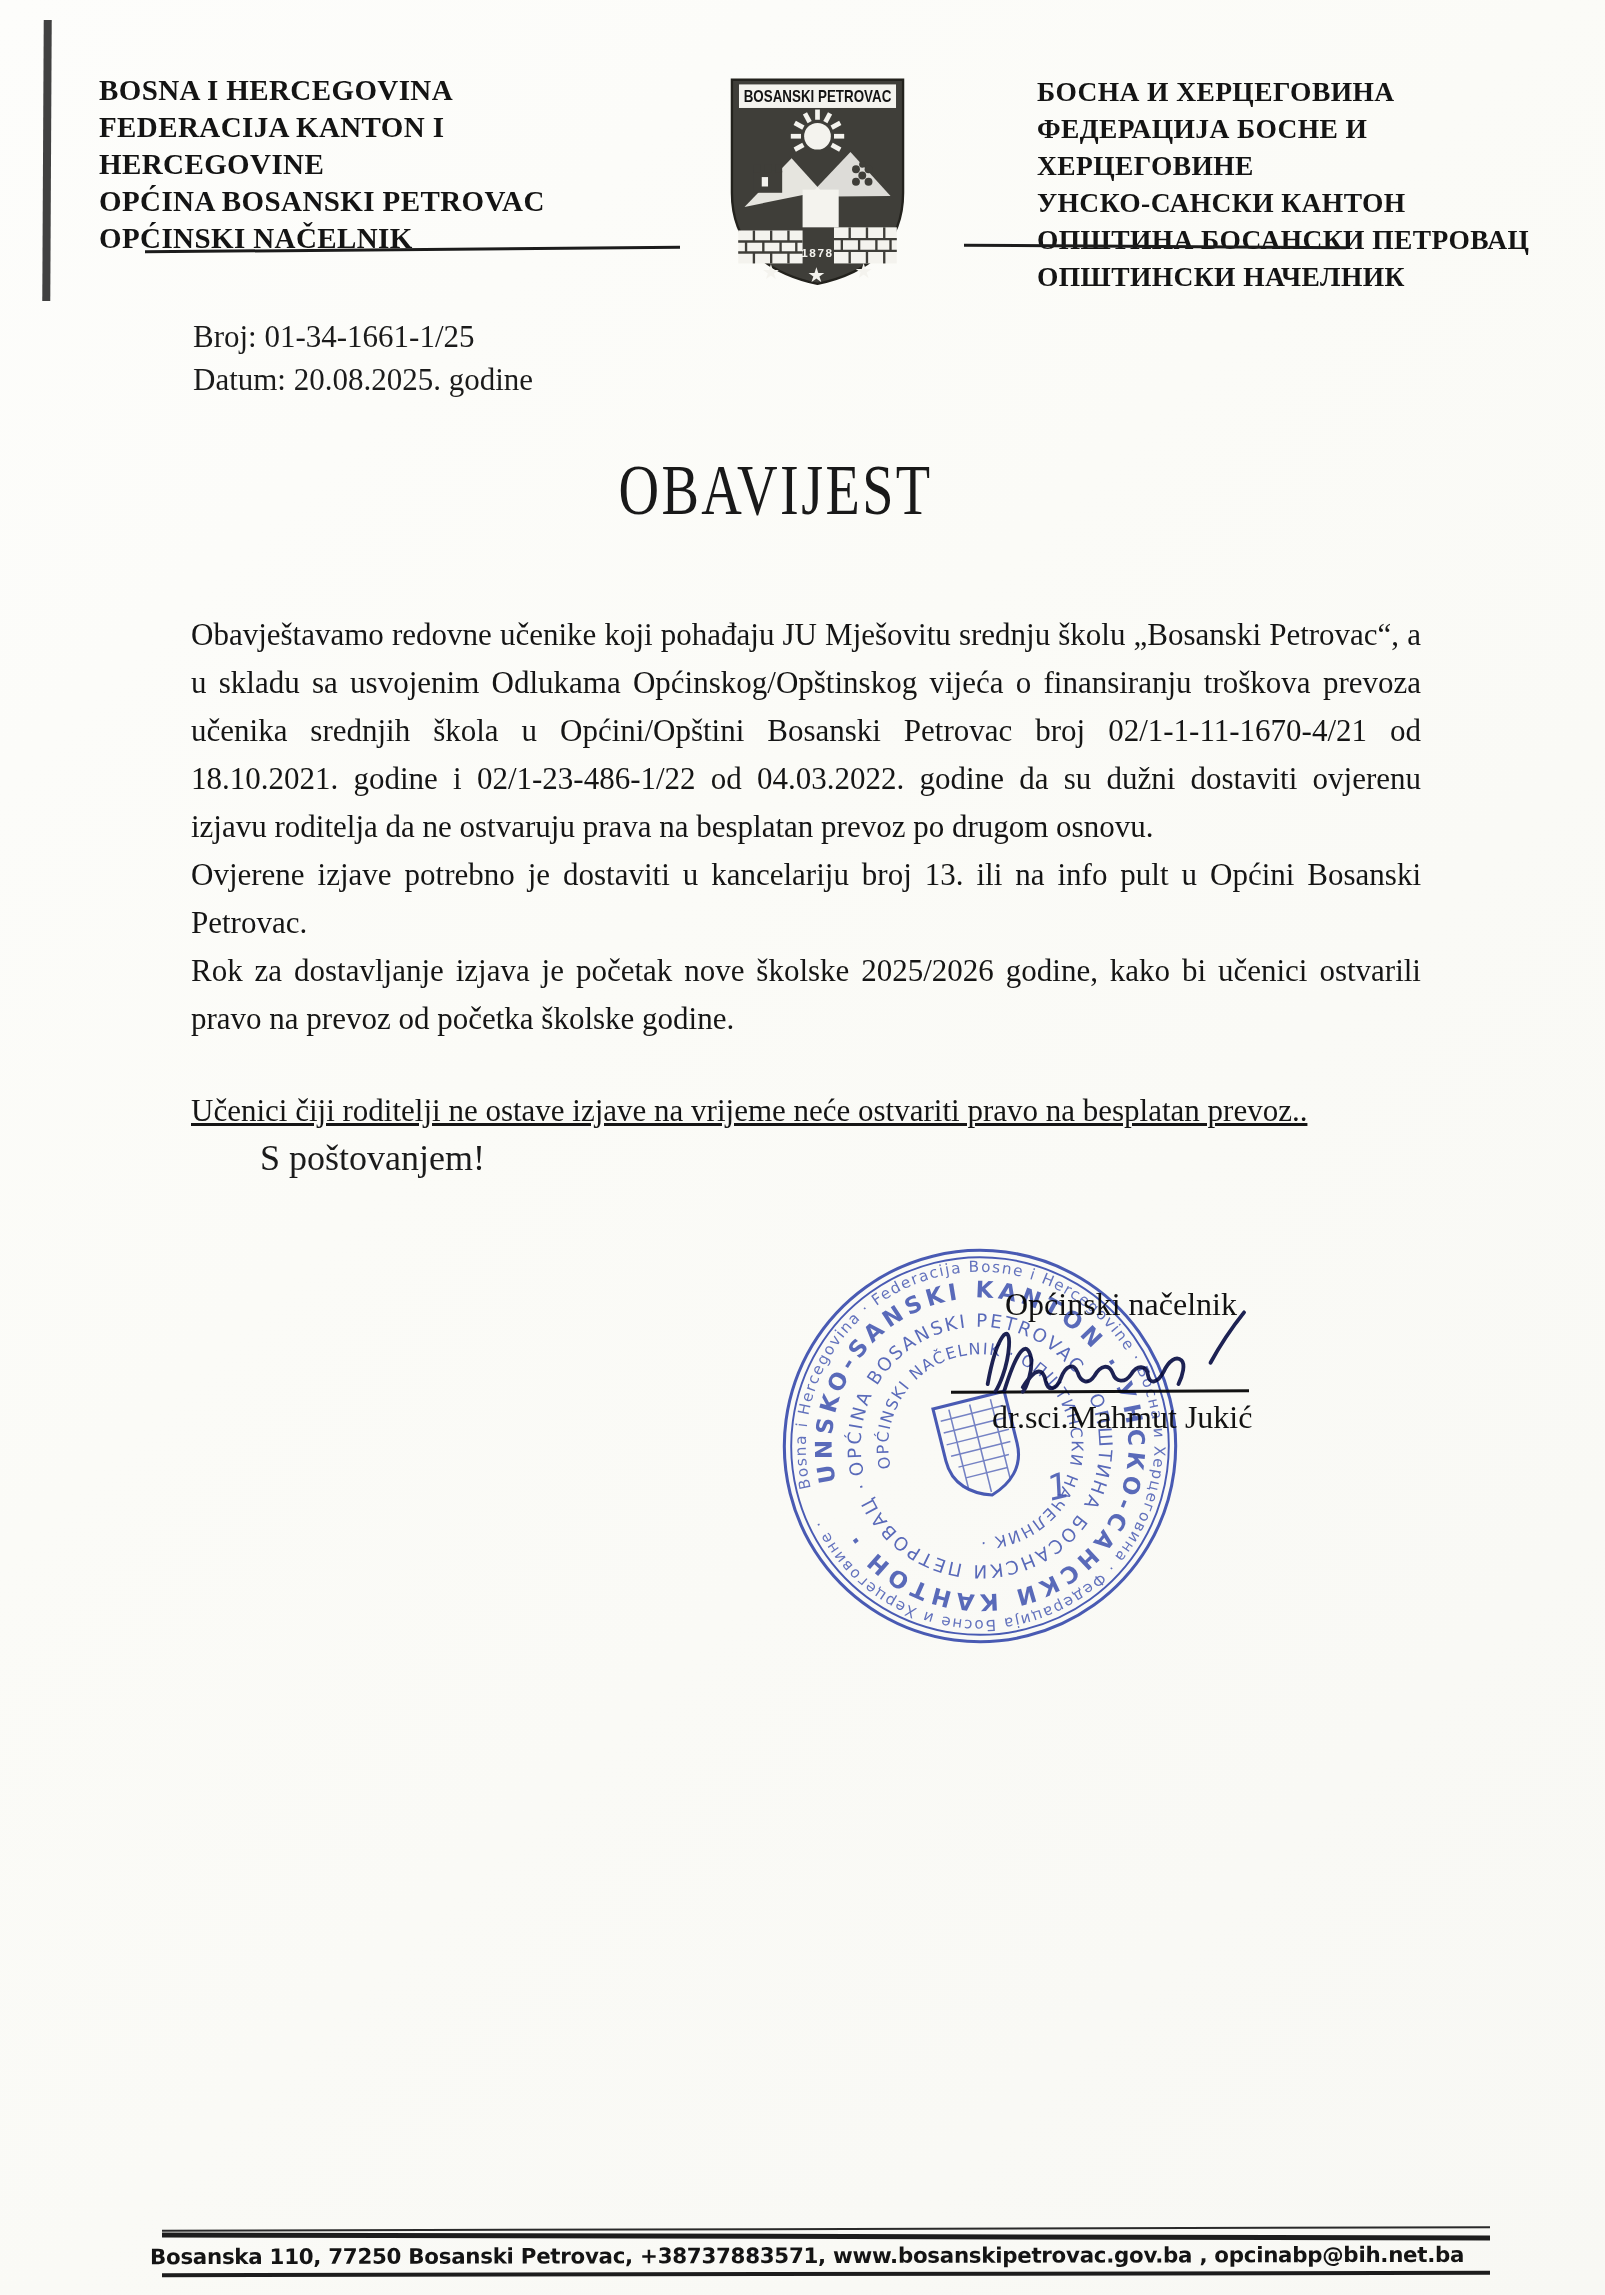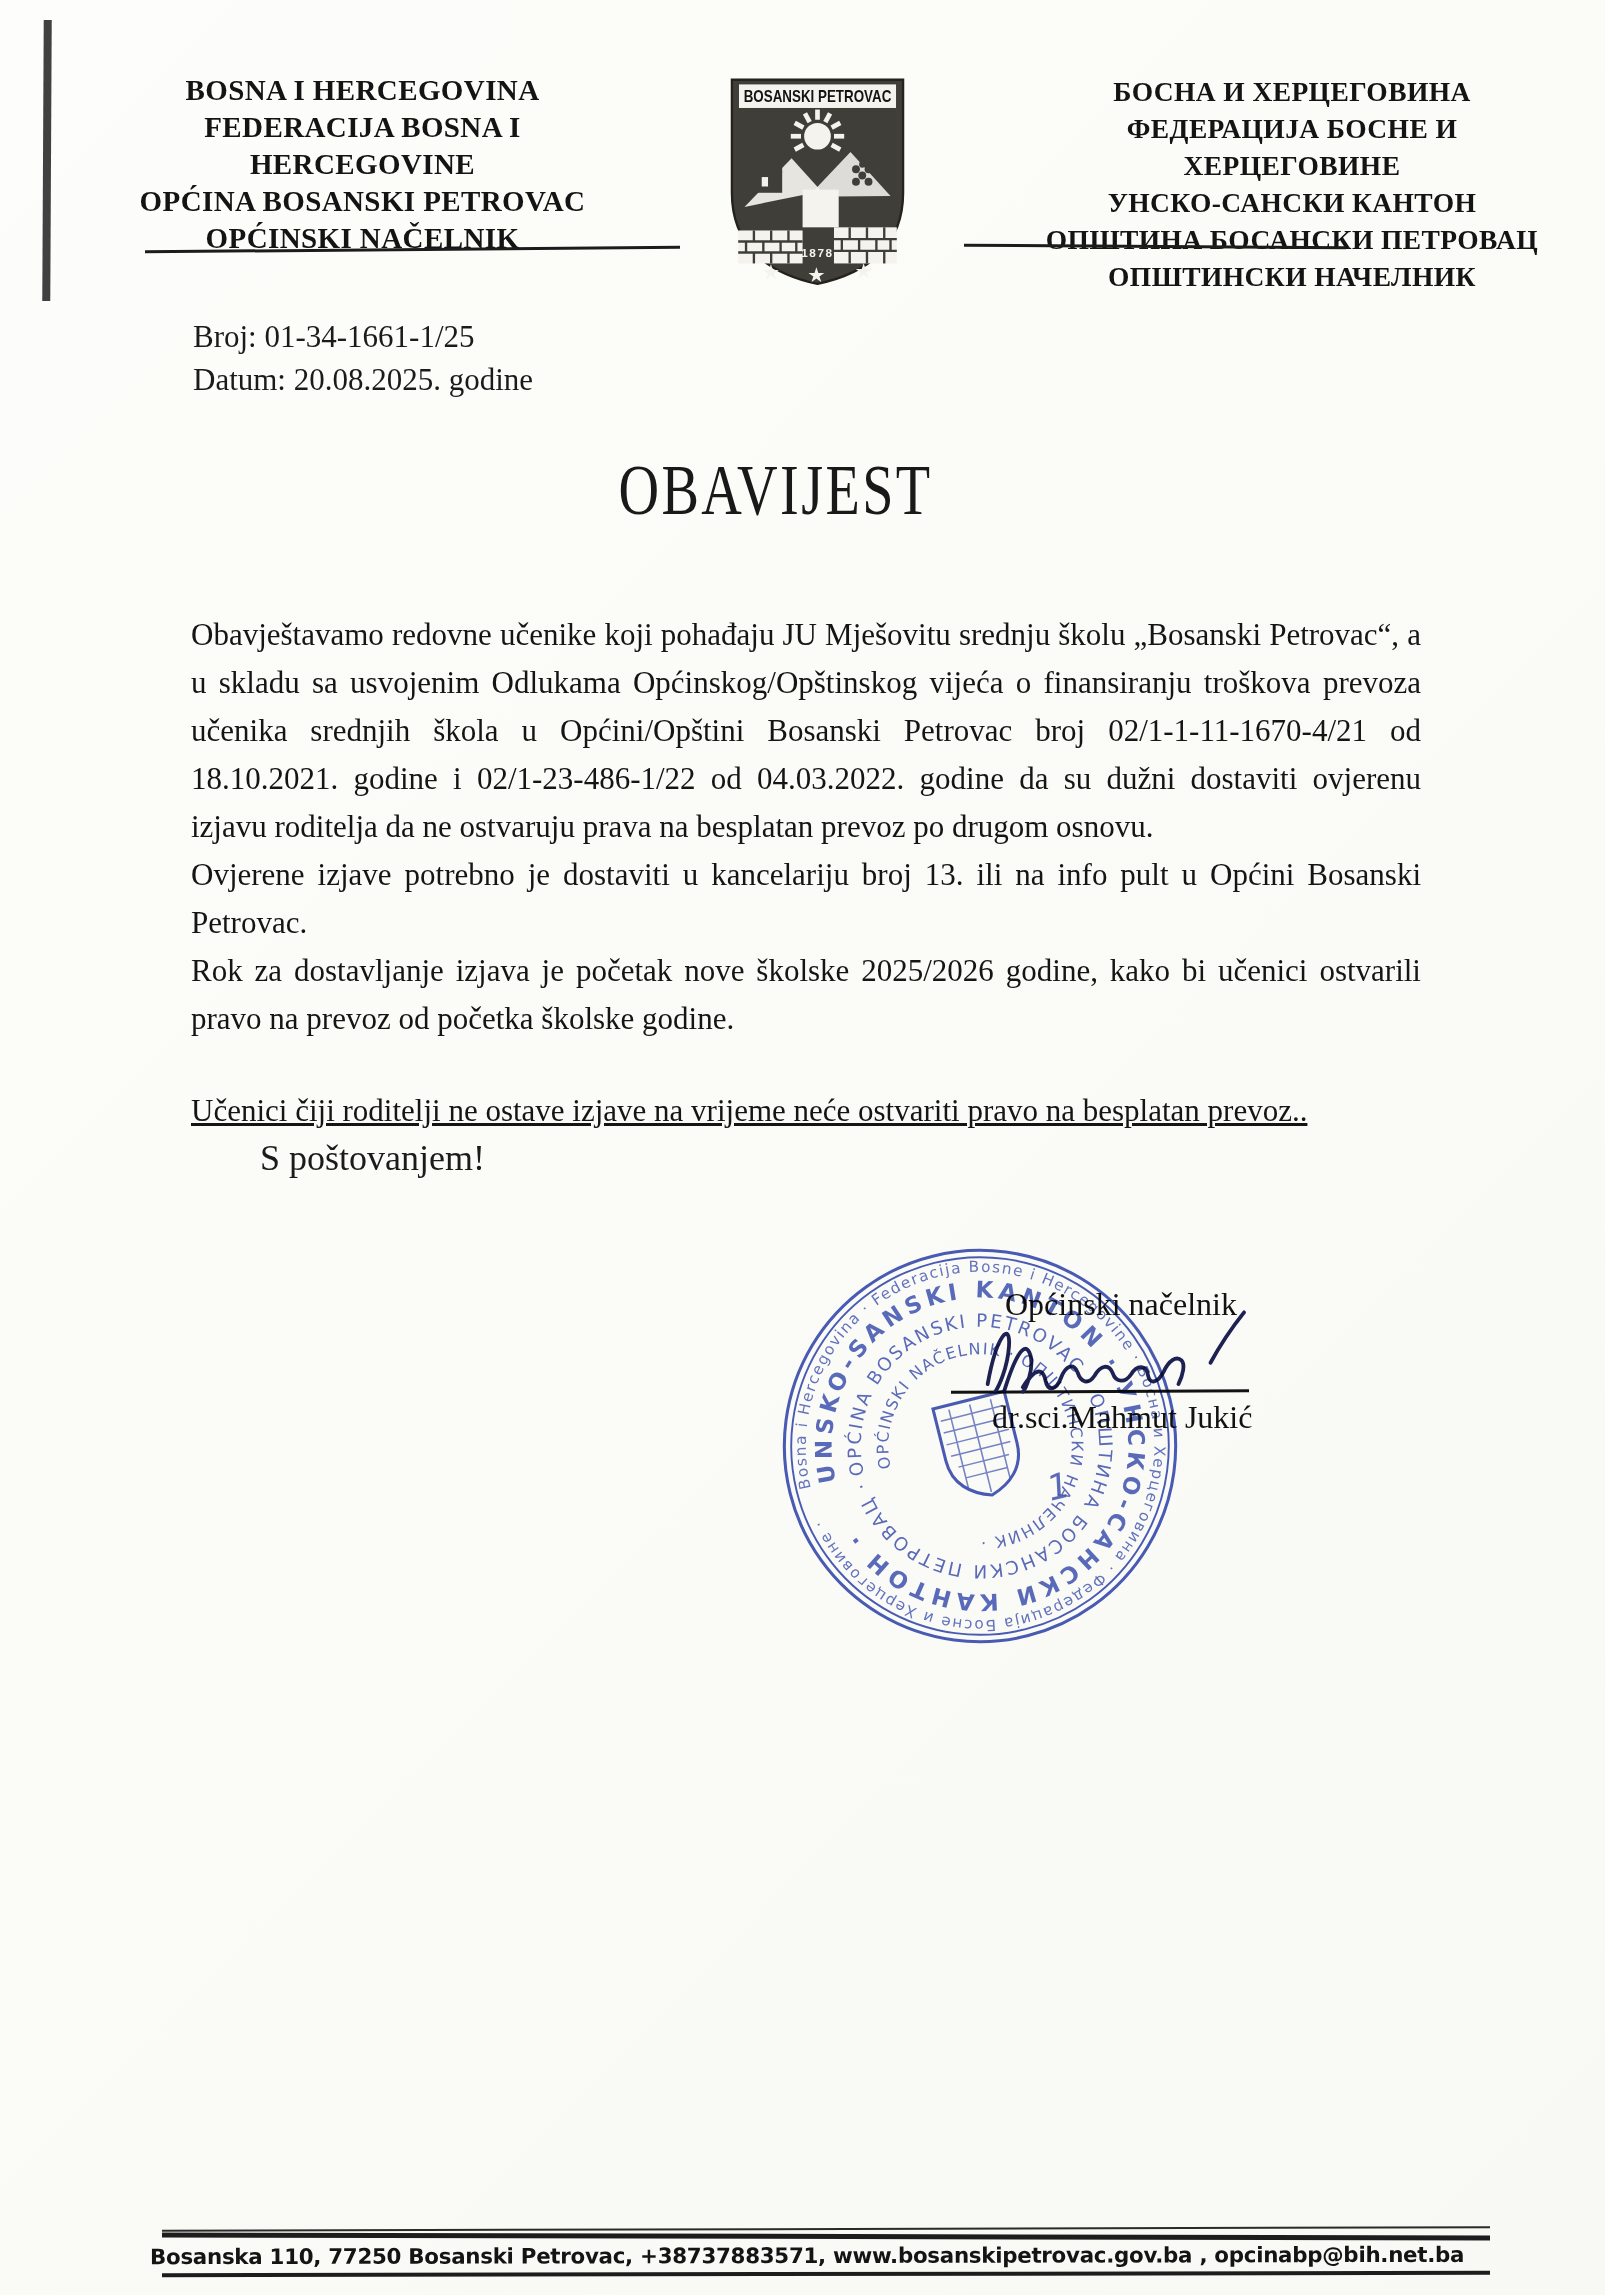--- a/index.html
+++ b/index.html
@@ -10,21 +10,21 @@
     color:#1b1b1b;
   }
   .page{
     position:relative;width:1606px;height:2295px;overflow:hidden;
     background:linear-gradient(135deg,#fdfdfb 0%,#fbfbf7 40%,#f8f8f4 100%);
   }
   .abs{position:absolute;}
   
   .scan-edge{left:43px;top:20px;width:7.6px;height:281px;background:#202020;opacity:.85;transform:rotate(.3deg);}
   
-  .hdr-block{font-weight:bold;font-size:29px;line-height:37px;text-align:center;color:#141414;letter-spacing:0.4px;}
+  .hdr-block{font-weight:bold;font-size:29px;line-height:37px;text-align:left;color:#141414;letter-spacing:0.4px;}
   .hdr-left{left:99px;top:72px;width:527px;}
   .hdr-right{left:1037px;top:73px;width:510px;font-size:27.5px;}
   .hdr-rule{height:3.1px;background:#1c1c1c;}
   .rule-left{left:145px;top:248px;width:535px;transform:rotate(-.5deg);}
   .rule-right{left:964px;top:245px;width:382px;transform:rotate(.4deg);}
   .emblem{left:722px;top:75px;width:191px;height:212px;}
   
   .ref{left:193px;top:315px;font-size:31px;line-height:43px;}
   
   .doc-title{left:191px;top:449px;width:1169px;text-align:center;
@@ -51,21 +51,21 @@
 </style>
 </head>
 <body>
 
 <div class="page">
 
   <div class="abs scan-edge"></div>
 
   <div class="abs hdr-block hdr-left">
     <div>BOSNA I HERCEGOVINA</div>
-    <div>FEDERACIJA BOSNA I HERCEGOVINE</div>
+    <div>FEDERACIJA KANTON I HERCEGOVINE</div>
     <div>OPĆINA BOSANSKI PETROVAC</div>
     <div>OPĆINSKI NAČELNIK</div>
   </div>
 
   <svg class="abs emblem" viewBox="0 0 230 270">
     <path d="M6,6 H224 V150 C224,216 181,252 115,266 C49,252 6,216 6,150 Z" fill="#3f3e39" stroke="#23221d" stroke-width="3"></path>
     <rect x="15" y="12" width="200" height="30" fill="#f4f3ee"></rect>
     <text x="115" y="35" text-anchor="middle" font-family="Liberation Sans, sans-serif" font-size="20" font-weight="bold" fill="#131313" textLength="188" lengthAdjust="spacingAndGlyphs">BOSANSKI PETROVAC</text>
 
     <g stroke="#f4f3ee" stroke-width="6">

